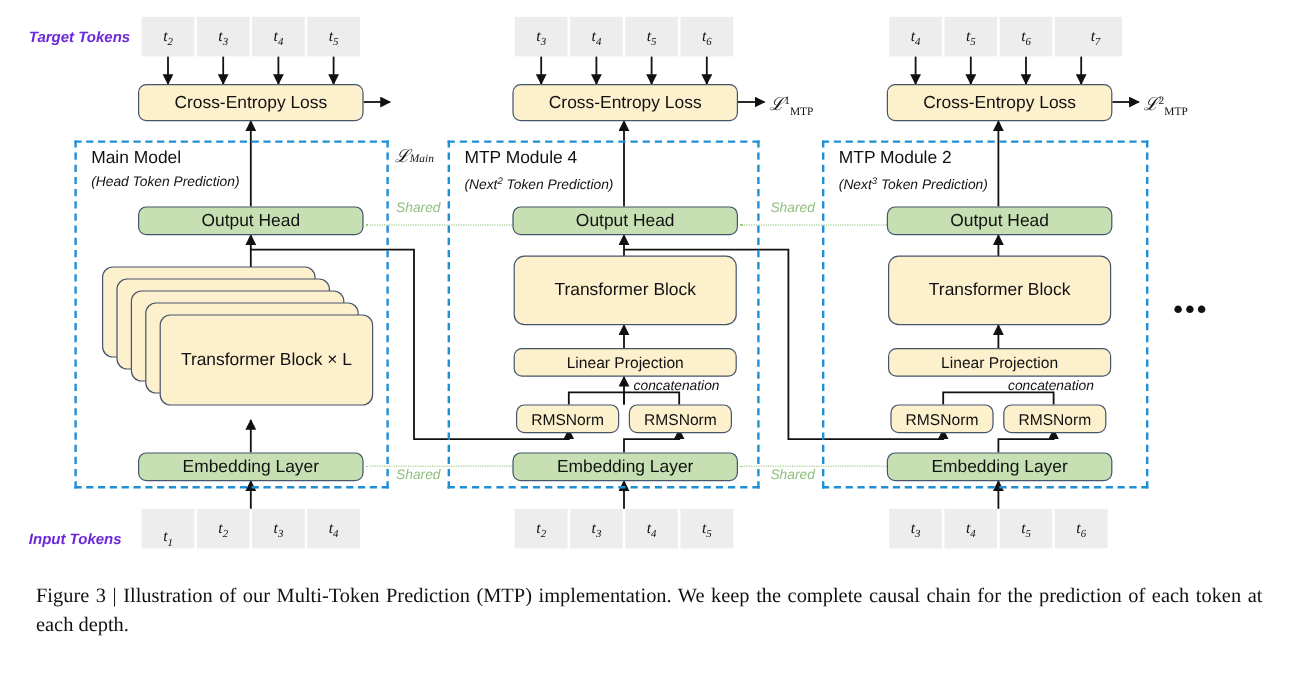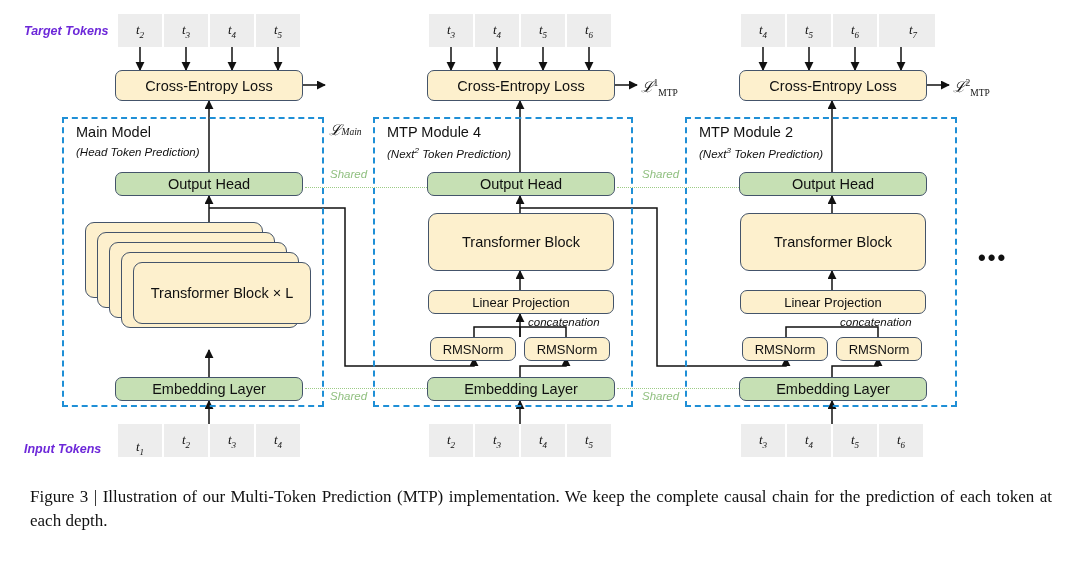--- a/index.html
+++ b/index.html
@@ -196,21 +196,21 @@
   <div class="sharedlbl" style="left:642px;top:390px;">Shared</div>
 
   <div class="box green" style="left:115px;top:172px;width:188px;height:24px;">Output Head</div>
   <div class="box green" style="left:427px;top:172px;width:188px;height:24px;">Output Head</div>
   <div class="box green" style="left:739px;top:172px;width:188px;height:24px;">Output Head</div>
 
   <div class="stackcard" style="left:85px;top:222px;width:178px;height:76px;"></div>
   <div class="stackcard" style="left:97px;top:232px;width:178px;height:76px;"></div>
   <div class="stackcard" style="left:109px;top:242px;width:178px;height:76px;"></div>
   <div class="stackcard" style="left:121px;top:252px;width:178px;height:76px;"></div>
-  <div class="box yellow" style="left:133px;top:262px;width:178px;height:62px;border-radius:9px;">Transformer Block × L</div>
+  <div class="box yellow" style="left:133px;top:262px;width:178px;height:76px;border-radius:9px;">Transformer Block × L</div>
 
   <div class="box yellow" style="left:428px;top:213px;width:186px;height:58px;border-radius:9px;">Transformer Block</div>
   <div class="box yellow small" style="left:428px;top:290px;width:186px;height:24px;">Linear Projection</div>
   <div class="concat" style="left:528px;top:316px;">concatenation</div>
   <div class="box yellow small" style="left:430px;top:337px;width:86px;height:24px;">RMSNorm</div>
   <div class="box yellow small" style="left:524px;top:337px;width:86px;height:24px;">RMSNorm</div>
   <div class="box green" style="left:427px;top:377px;width:188px;height:24px;">Embedding Layer</div>
 
   <div class="box yellow" style="left:740px;top:213px;width:186px;height:58px;border-radius:9px;">Transformer Block</div>
   <div class="box yellow small" style="left:740px;top:290px;width:186px;height:24px;">Linear Projection</div>

